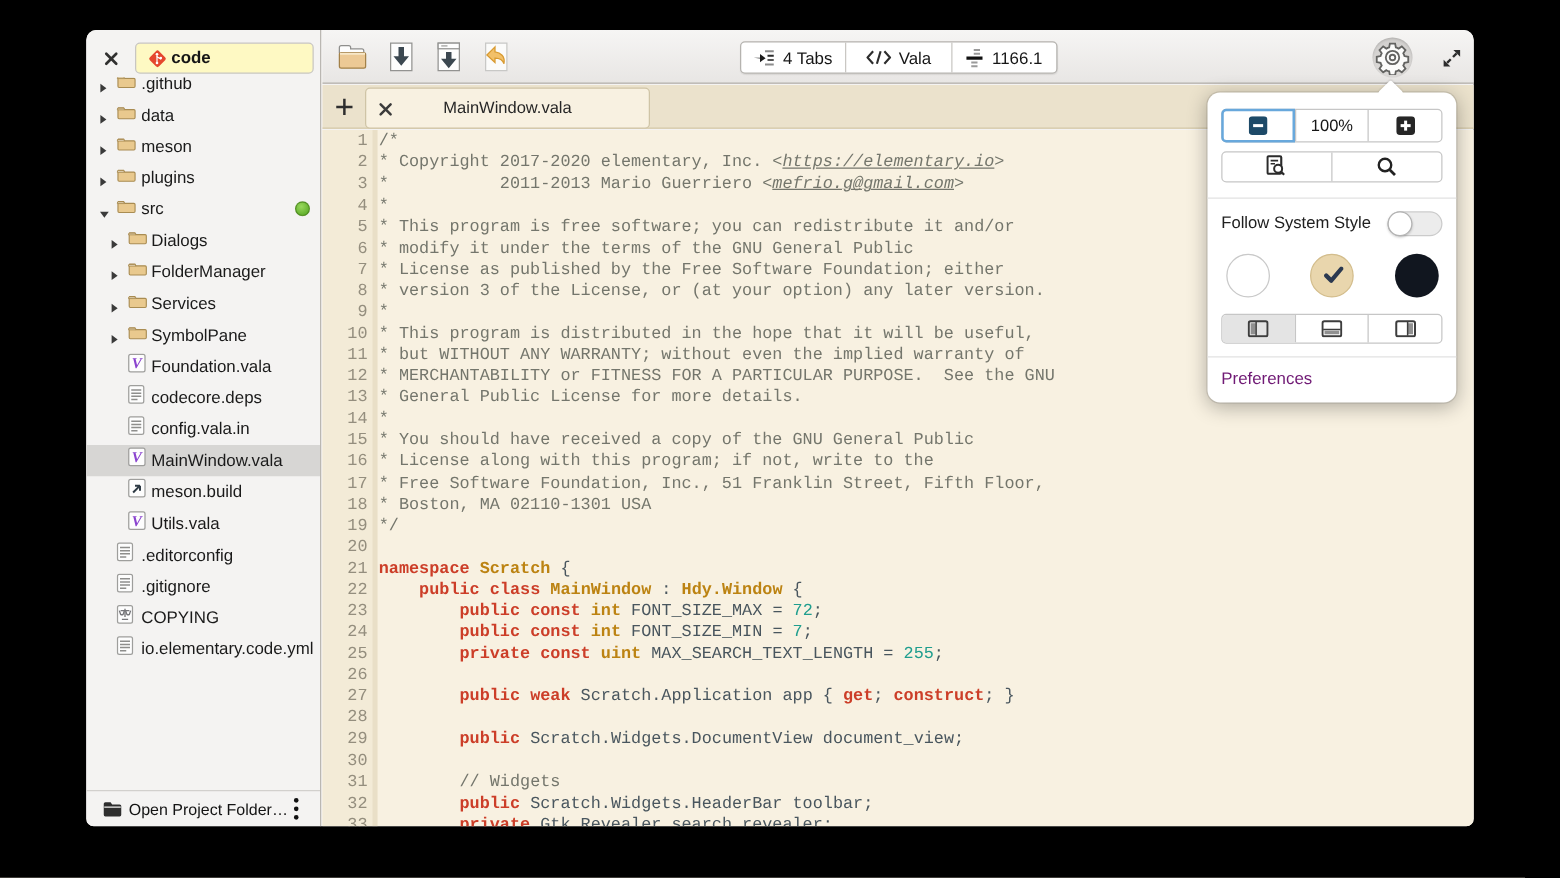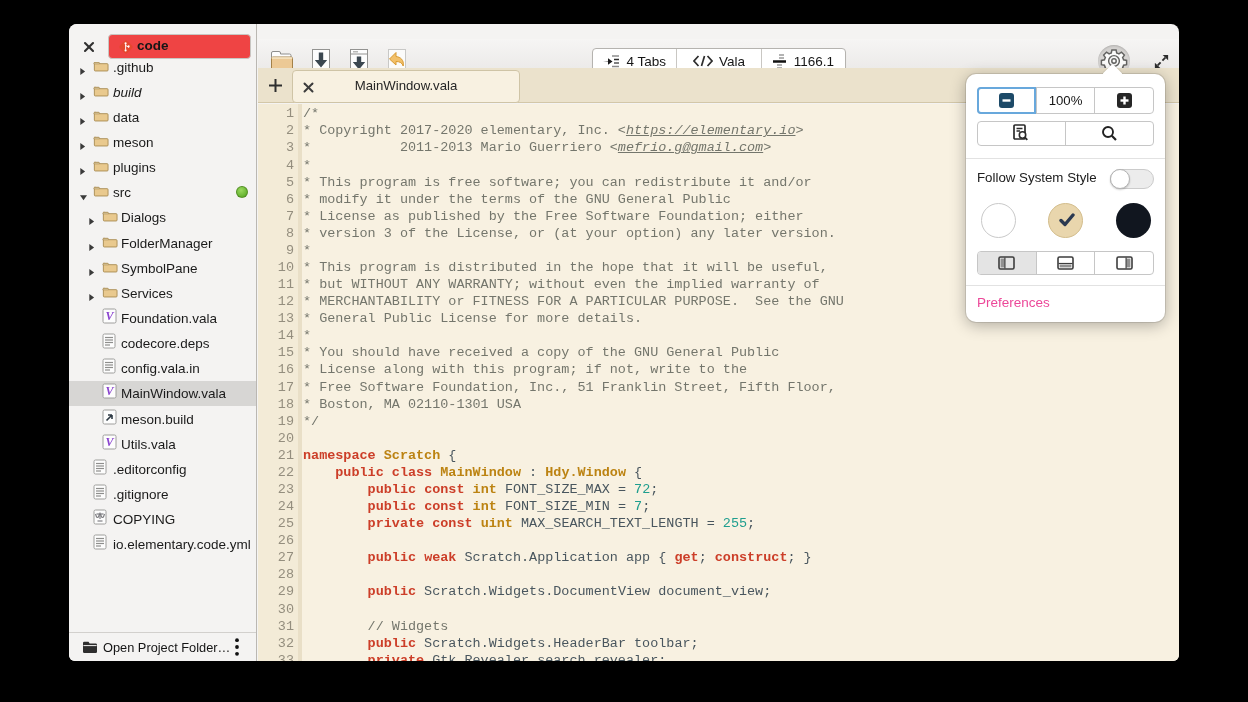--- a/index.html
+++ b/index.html
@@ -6,21 +6,21 @@
 html,body { width:1248px; height:702px; background:#000; overflow:hidden; }
 body { font-family:"Liberation Sans", sans-serif; position:relative; }
 #win { position:absolute; left:69px; top:24px; width:1110px; height:637px;
   border-radius:8px 8px 6px 6px; overflow:hidden; background:#f4f3f2; }
 
 
 #sidebar { position:absolute; left:0; top:0; width:188px; height:637px;
   background:#f4f3f2; border-right:1px solid #bab7b2; }
 #side-x { position:absolute; left:14px; top:17px; width:12px; height:12px; }
 #chip { position:absolute; left:39px; top:9.5px; width:143px; height:25px;
-  background:#ef4444; border:1px solid #c8c6c2; border-radius:4px; }
+  background:#fef9c3; border:1px solid #c8c6c2; border-radius:4px; }
 #chip .gi { position:absolute; left:8px; top:3.5px; }
 #chip .lbl { position:absolute; left:28px; top:3px; font-size:13.5px; font-weight:bold; color:#161616; }
 
 #treeclip { position:absolute; left:0; top:38px; width:187px; height:570px; overflow:hidden; }
 #tree { position:relative; margin-top:-8px; }
 .row { position:relative; height:25.15px; }
 .row .lbl { position:absolute; left:44px; top:50%; transform:translateY(-50%);
   font-size:13.5px; color:#1a1a1a; white-space:nowrap; }
 .row.l2 .lbl { left:52px; }
 .row .exp { position:absolute; left:10px; top:50%; transform:translateY(-50%); width:8px; height:10px; }
@@ -35,21 +35,21 @@
 .it { font-style:italic; color:#555; }
 
 #side-foot { position:absolute; left:0; right:0; bottom:0; height:29px; border-top:1px solid #d2d0cd; }
 #side-foot .lbl { position:absolute; left:34px; top:7px; font-size:12.8px; color:#141414; }
 #side-foot .fold { position:absolute; left:13px; top:7px; }
 #side-foot .dots { position:absolute; left:166px; top:5px; }
 
 
 #main { position:absolute; left:189px; top:0; right:0; height:637px; }
 #headerbar { position:absolute; left:0; right:0; top:0; height:43px;
-  background:linear-gradient(#f6f5f4, #e8e6e4); border-bottom:1px solid #aeaba5;margin-top:15px; }
+  background:linear-gradient(#f6f5f4, #e8e6e4); border-bottom:1px solid #aeaba5; }
 .hicon { position:absolute; top:0; height:43px; }
 #hb-btns { position:absolute; left:334px; top:9px; width:254px; height:26px;
   display:flex; background:#fff; border:1px solid #b5b3af; border-radius:4px;
   box-shadow:0 1px 1px rgba(0,0,0,.08); }
 #hb-btns .seg { flex:1; display:flex; align-items:center; justify-content:center;
   font-size:13.5px; color:#161616; border-right:1px solid #c9c7c3; gap:6px; white-space:nowrap; }
 #hb-btns .seg:last-child { border-right:none; }
 #gearbtn { position:absolute; left:839.5px; top:6px; width:32px; height:32px; border-radius:50%;
   background:linear-gradient(#d2d0ce,#dcdad8); box-shadow:inset 0 1px 2px rgba(0,0,0,.16); }
 #gearbtn svg { position:absolute; left:2px; top:2px; }
@@ -105,21 +105,21 @@
 #sc1 { left:14.5px; background:#fff; border:1px solid #c9c9c9; }
 #sc2 { left:82px; background:#e9d6ad; border:1px solid #d3bd8c; }
 #sc3 { left:149.5px; background:#11161f; }
 #layoutrow { position:absolute; left:11px; top:177px; width:177px; height:24px; display:flex;
   border:1px solid #c6c6c6; border-radius:4px; background:#fff; }
 #layoutrow .seg { flex:1; display:flex; align-items:center; justify-content:center;
   border-right:1px solid #c6c6c6; }
 #layoutrow .seg:last-child { border-right:none; }
 #layoutrow .seg.on { background:#e4e4e4; border-radius:3px 0 0 3px; }
 #pop .sep2 { position:absolute; left:0; right:0; top:210.5px; height:1px; background:#e2e2e2; }
-#prefs { position:absolute; left:11px; top:221px; font-size:13.5px; color:#ec4899; }
+#prefs { position:absolute; left:11px; top:221px; font-size:13.5px; color:#701a75; }
 </style>
 </head>
 <body>
 <div id="win">
   <div id="main">
     <div id="headerbar">
       <svg class="hicon" style="left:11px" width="26" height="43" viewBox="0 0 26 43">
         <path d="M2.5 18.5 v-4.5 a1.5 1.5 0 0 1 1.5-1.5 h6 a1.5 1.5 0 0 1 1.5 1.5 v1 h9 a1.5 1.5 0 0 1 1.5 1.5 v2" fill="#fdfdfd" stroke="#8f8f8d"></path>
         <rect x="2.5" y="18" width="21" height="12.5" rx="1.5" fill="#ecc995" stroke="#a38148"></rect>
         <path d="M3 19 h20" stroke="#f7e7c8" stroke-width="1.5"></path>
@@ -313,30 +313,20 @@
             <span class="lbl">.github</span>
           </div>
           <div class="row l1">
             <span class="exp"><svg width="7" height="9" viewBox="0 0 8 10">
                 <path d="M1.5 1 L7 5 L1.5 9 z" fill="#3a3a3a"></path>
               </svg></span>
             <span class="ico"><svg width="15.5" height="13" viewBox="0 0 17 14">
                 <path d="M1.5 3.5 h5 l1 1.5 h8 a1 1 0 0 1 1 1 v6 a1 1 0 0 1 -1 1 h-13 a1 1 0 0 1 -1-1 v-7.5 a1 1 0 0 1 1-1z" fill="#e9c98e" stroke="#a98c52" stroke-width="1"></path>
                 <path d="M1.2 3.8 h5.2 l.9 1.4 h-6.4z" fill="#f6ecd7" stroke="#a98c52" stroke-width=".8"></path>
               </svg></span>
-            <span class="lbl it">build</span>
-          </div>
-          <div class="row l1">
-            <span class="exp"><svg width="7" height="9" viewBox="0 0 8 10">
-                <path d="M1.5 1 L7 5 L1.5 9 z" fill="#3a3a3a"></path>
-              </svg></span>
-            <span class="ico"><svg width="15.5" height="13" viewBox="0 0 17 14">
-                <path d="M1.5 3.5 h5 l1 1.5 h8 a1 1 0 0 1 1 1 v6 a1 1 0 0 1 -1 1 h-13 a1 1 0 0 1 -1-1 v-7.5 a1 1 0 0 1 1-1z" fill="#e9c98e" stroke="#a98c52" stroke-width="1"></path>
-                <path d="M1.2 3.8 h5.2 l.9 1.4 h-6.4z" fill="#f6ecd7" stroke="#a98c52" stroke-width=".8"></path>
-              </svg></span>
             <span class="lbl">data</span>
           </div>
           <div class="row l1">
             <span class="exp"><svg width="7" height="9" viewBox="0 0 8 10">
                 <path d="M1.5 1 L7 5 L1.5 9 z" fill="#3a3a3a"></path>
               </svg></span>
             <span class="ico"><svg width="15.5" height="13" viewBox="0 0 17 14">
                 <path d="M1.5 3.5 h5 l1 1.5 h8 a1 1 0 0 1 1 1 v6 a1 1 0 0 1 -1 1 h-13 a1 1 0 0 1 -1-1 v-7.5 a1 1 0 0 1 1-1z" fill="#e9c98e" stroke="#a98c52" stroke-width="1"></path>
                 <path d="M1.2 3.8 h5.2 l.9 1.4 h-6.4z" fill="#f6ecd7" stroke="#a98c52" stroke-width=".8"></path>
               </svg></span>
@@ -384,31 +374,31 @@
             <span class="lbl">FolderManager</span>
           </div>
           <div class="row l2">
             <span class="exp"><svg width="7" height="9" viewBox="0 0 8 10">
                 <path d="M1.5 1 L7 5 L1.5 9 z" fill="#3a3a3a"></path>
               </svg></span>
             <span class="ico"><svg width="15.5" height="13" viewBox="0 0 17 14">
                 <path d="M1.5 3.5 h5 l1 1.5 h8 a1 1 0 0 1 1 1 v6 a1 1 0 0 1 -1 1 h-13 a1 1 0 0 1 -1-1 v-7.5 a1 1 0 0 1 1-1z" fill="#e9c98e" stroke="#a98c52" stroke-width="1"></path>
                 <path d="M1.2 3.8 h5.2 l.9 1.4 h-6.4z" fill="#f6ecd7" stroke="#a98c52" stroke-width=".8"></path>
               </svg></span>
+            <span class="lbl">Services</span>
+          </div>
+          <div class="row l2">
+            <span class="exp"><svg width="7" height="9" viewBox="0 0 8 10">
+                <path d="M1.5 1 L7 5 L1.5 9 z" fill="#3a3a3a"></path>
+              </svg></span>
+            <span class="ico"><svg width="15.5" height="13" viewBox="0 0 17 14">
+                <path d="M1.5 3.5 h5 l1 1.5 h8 a1 1 0 0 1 1 1 v6 a1 1 0 0 1 -1 1 h-13 a1 1 0 0 1 -1-1 v-7.5 a1 1 0 0 1 1-1z" fill="#e9c98e" stroke="#a98c52" stroke-width="1"></path>
+                <path d="M1.2 3.8 h5.2 l.9 1.4 h-6.4z" fill="#f6ecd7" stroke="#a98c52" stroke-width=".8"></path>
+              </svg></span>
             <span class="lbl">SymbolPane</span>
-          </div>
-          <div class="row l2">
-            <span class="exp"><svg width="7" height="9" viewBox="0 0 8 10">
-                <path d="M1.5 1 L7 5 L1.5 9 z" fill="#3a3a3a"></path>
-              </svg></span>
-            <span class="ico"><svg width="15.5" height="13" viewBox="0 0 17 14">
-                <path d="M1.5 3.5 h5 l1 1.5 h8 a1 1 0 0 1 1 1 v6 a1 1 0 0 1 -1 1 h-13 a1 1 0 0 1 -1-1 v-7.5 a1 1 0 0 1 1-1z" fill="#e9c98e" stroke="#a98c52" stroke-width="1"></path>
-                <path d="M1.2 3.8 h5.2 l.9 1.4 h-6.4z" fill="#f6ecd7" stroke="#a98c52" stroke-width=".8"></path>
-              </svg></span>
-            <span class="lbl">Services</span>
           </div>
           <div class="row l2">
             <span class="ico"><svg width="15" height="16" viewBox="0 0 15 16">
                 <rect x="1" y="1" width="13" height="14" rx="1.5" fill="#fdfdfd" stroke="#9e9e9c"></rect>
                 <text x="7.5" y="12" font-family="Liberation Serif" font-style="italic" font-weight="bold" font-size="12" fill="#8a43cf" text-anchor="middle">V</text>
               </svg></span>
             <span class="lbl">Foundation.vala</span>
           </div>
           <div class="row l2">
             <span class="ico"><svg width="14" height="16" viewBox="0 0 14 16">

